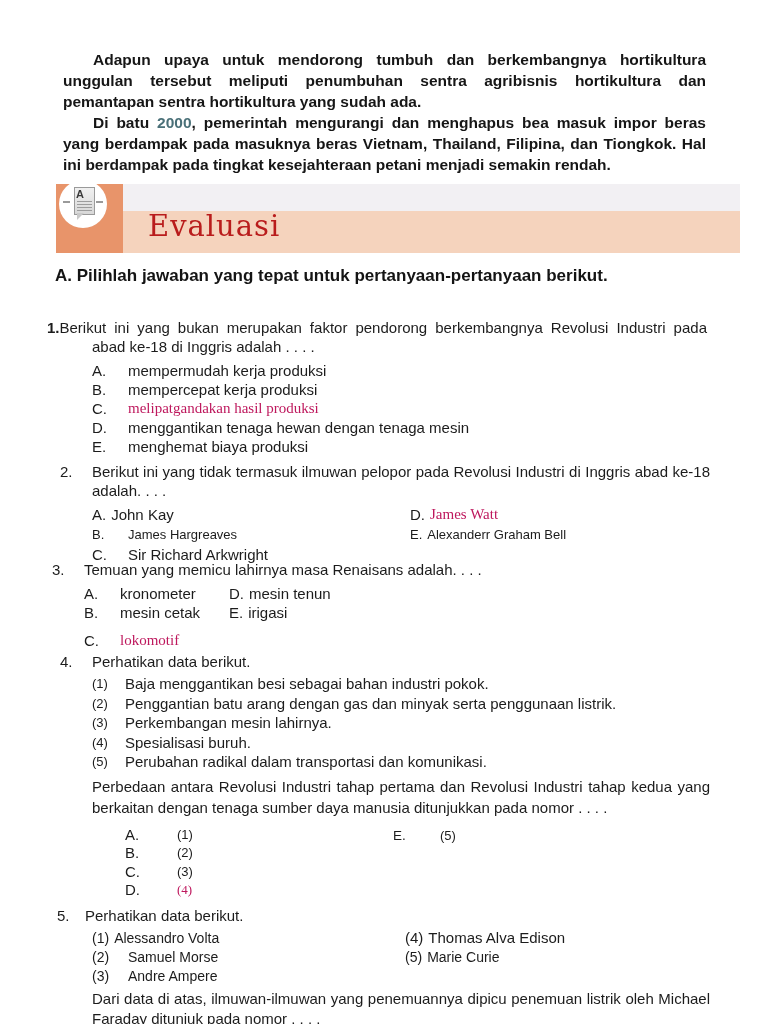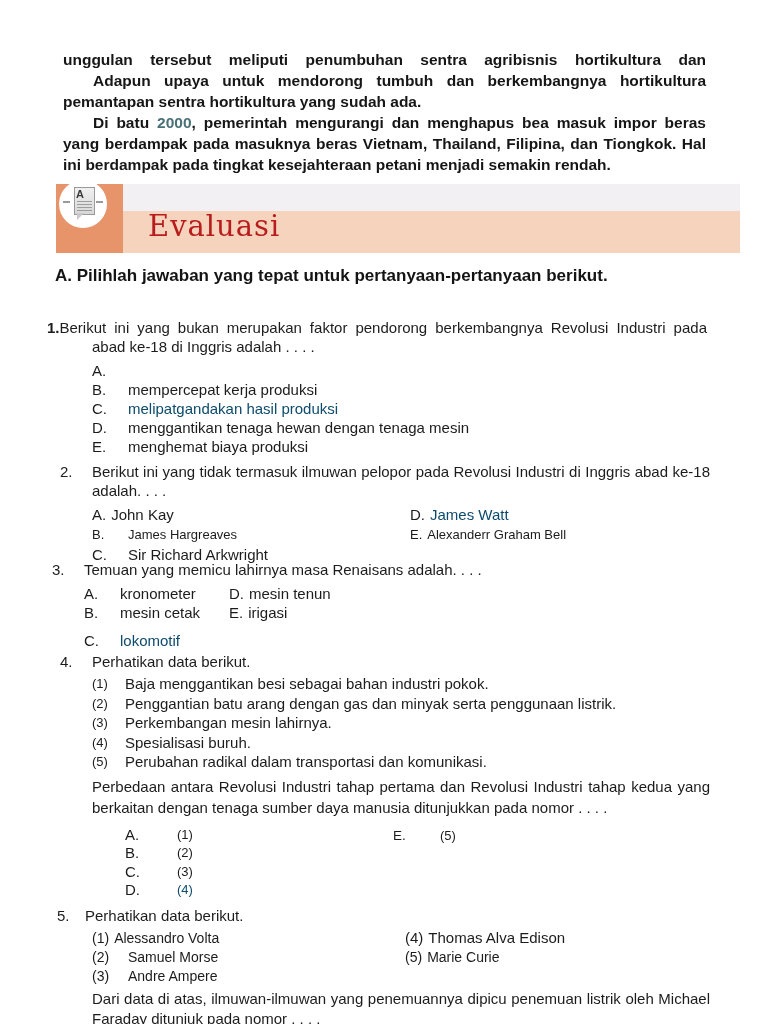--- a/index.html
+++ b/index.html
@@ -32,21 +32,21 @@
          font-size:29px;line-height:32px;color:#b91c1c;letter-spacing:1px;}
 
   
   .section-heading{position:absolute;top:266px;left:55px;width:660px;
          font-size:17px;font-weight:bold;color:#141414;}
 
   
   .q{position:absolute;font-size:15px;line-height:19px;color:#1c1c1c;margin-top:21px;}
   .qnum{font-weight:bold;}
   .qnum-cell{display:inline-block;width:32px;font-weight:normal;}
-  .red{color:#0c4a6e;}
+  .red{color:#be185d;font-family:Liberation Serif, serif;}
   .opts{margin-top:5px;}
   .orow{display:flex;line-height:19px;}
   .ltr{width:36px;flex:0 0 auto;}
   .tight .ltr{width:auto;margin-right:5px;}
   .sm{font-size:13px;}
   .md{font-size:14px;}
 
   .q1{top:297px;left:47px;width:660px;}
   .q1 .cont{margin-left:45px;}
   .q1 .orow{margin-left:45px;height:19px;}
@@ -81,22 +81,22 @@
   .q5 .col-l5{width:313px;flex:0 0 auto;display:flex;}
   .q5 .col-r5{display:flex;}
   .q5 .qpara{margin-left:35px;margin-top:2px;line-height:20.5px;}
 </style>
 </head>
 <body>
 
 <div class="page">
 
   <div class="intro">
+    <div class="jline indent">Adapun upaya untuk mendorong tumbuh dan berkembangnya hortikultura</div>
     <div class="jline">unggulan tersebut meliputi penumbuhan sentra agribisnis hortikultura dan</div>
-    <div class="jline indent">Adapun upaya untuk mendorong tumbuh dan berkembangnya hortikultura</div>
     <div>pemantapan sentra hortikultura yang sudah ada.</div>
     <div class="jline indent"><span>Di batu </span><span class="year">2000</span><span>, pemerintah mengurangi dan menghapus bea masuk impor beras</span></div>
     <div class="jline">yang berdampak pada masuknya beras Vietnam, Thailand, Filipina, dan Tiongkok. Hal</div>
     <div>ini berdampak pada tingkat kesejahteraan petani menjadi semakin rendah.</div>
   </div>
 
   <div class="banner">
     <div class="banner-top"></div>
     <div class="banner-strip"></div>
     <div class="banner-block">
@@ -114,20 +114,21 @@
   </div>
 
   <div class="section-heading">A. Pilihlah jawaban yang tepat untuk pertanyaan-pertanyaan berikut.</div>
 
   <div class="q q1">
     <div class="jline"><span class="qnum">1.</span><span>Berikut ini yang bukan merupakan faktor pendorong berkembangnya Revolusi Industri pada</span></div>
     <div class="cont">abad ke-18 di Inggris adalah . . . .</div>
     <div class="opts">
       <div class="orow">
           <span class="ltr">A.</span>
+          <span>mempermudah kerja produksi</span>
         </div>
       <div class="orow">
           <span class="ltr">B.</span>
           <span>mempercepat kerja produksi</span>
         </div>
       <div class="orow">
           <span class="ltr">C.</span>
           <span class="red">melipatgandakan hasil produksi</span>
         </div>
       <div class="orow">

